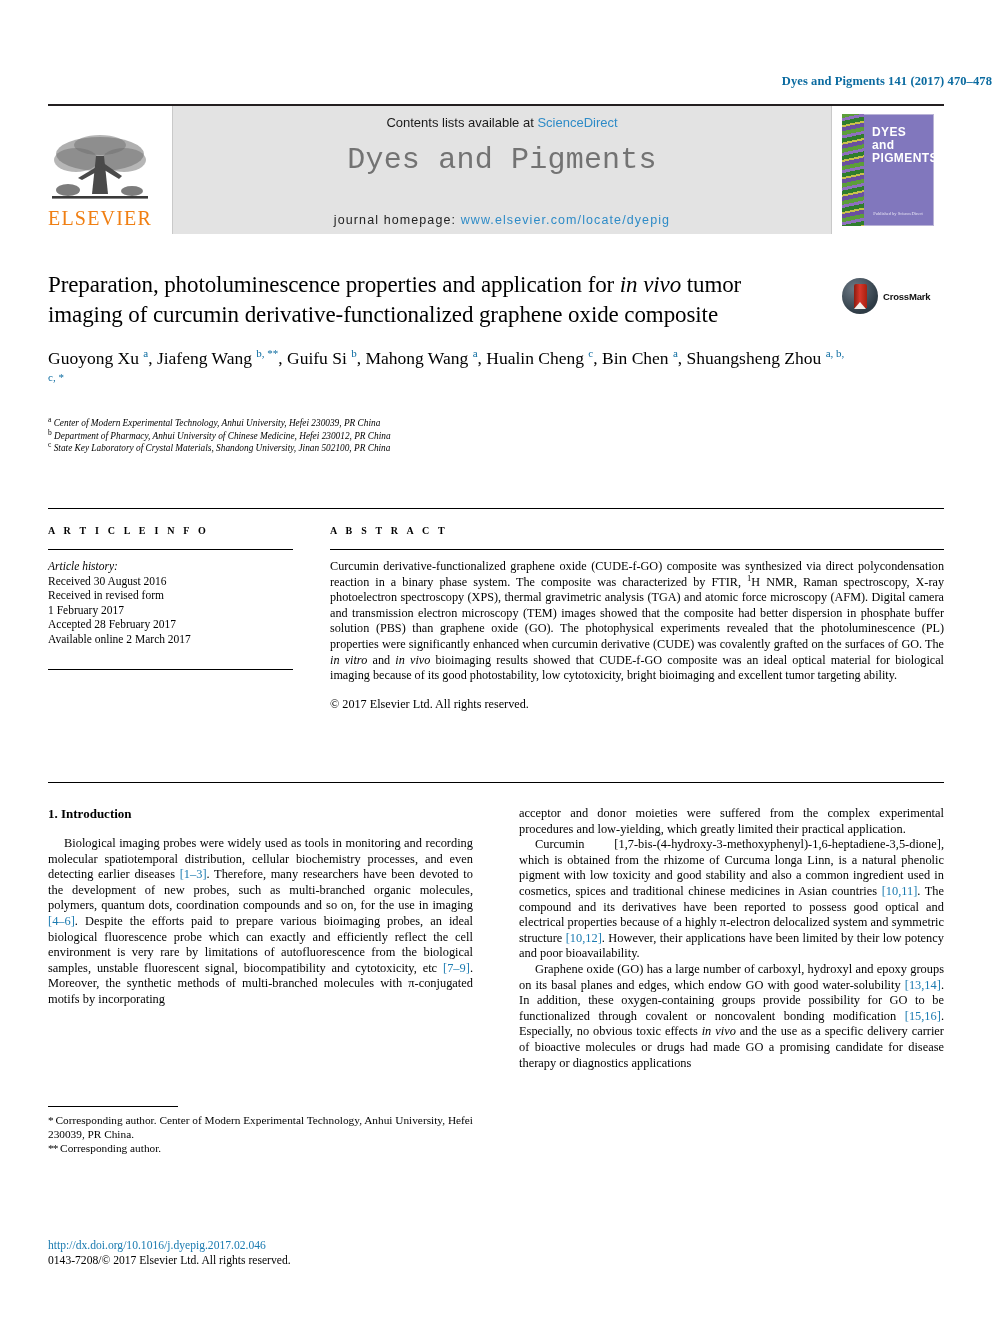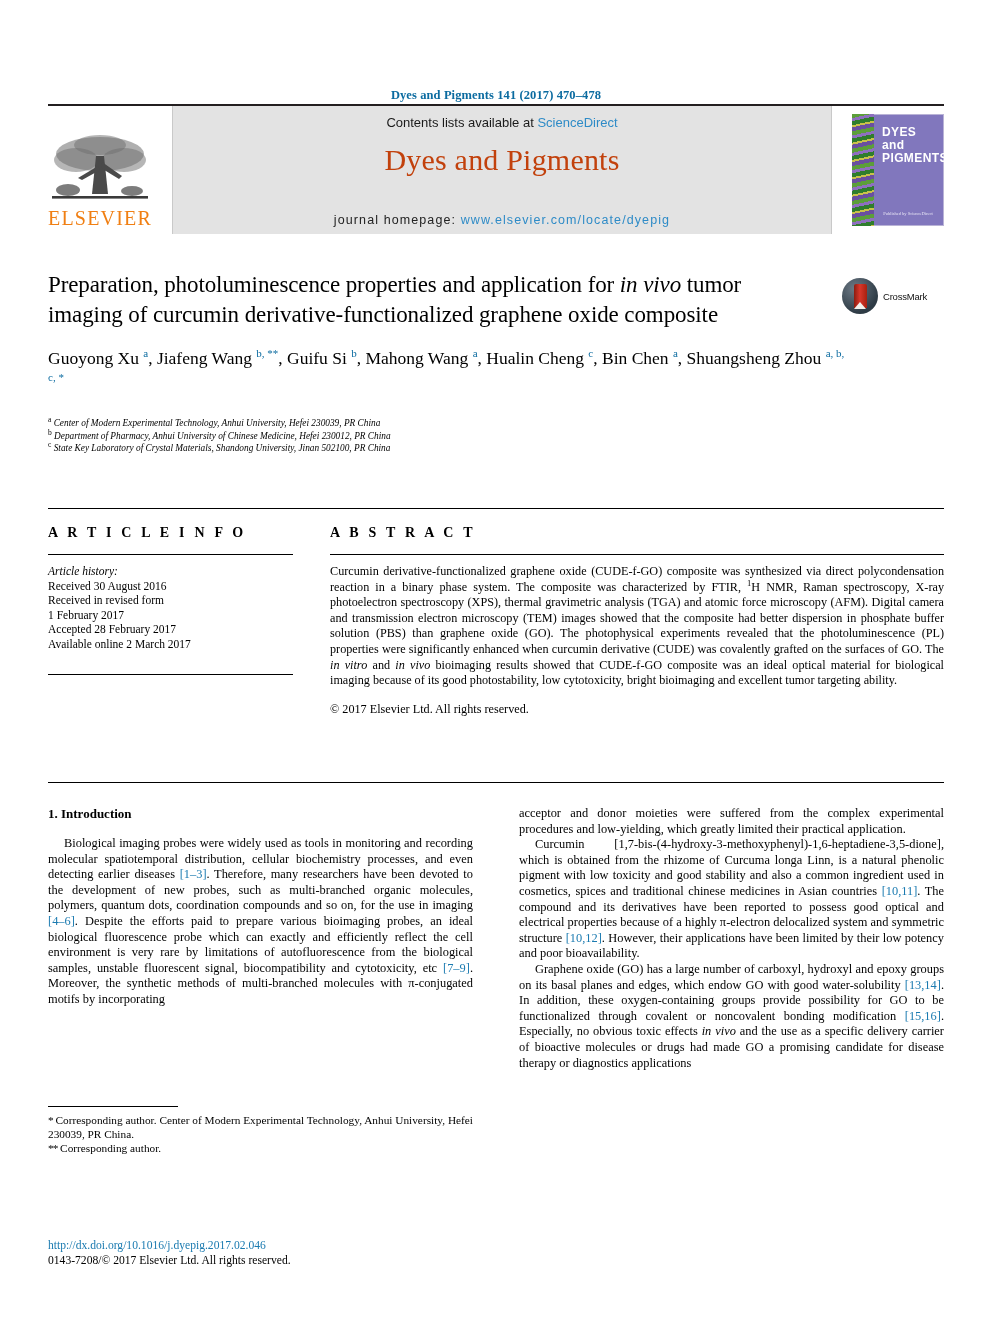--- a/index.html
+++ b/index.html
@@ -18,24 +18,24 @@
   .page {
     position: relative;
     width: 992px;
     height: 1323px;
     padding: 0;
   }
 
   
   .running-head {
     position: absolute;
-    top: 88px;
+    top: 74px;
     left: 0;
     width: 992px;
-    text-align: center;
+    text-align: right;
     font-size: 12.5px;
     color: #0b6ba0;
     font-weight: bold;
     letter-spacing: .1px;
   }
 
   
   .masthead {
     position: absolute;
     left: 48px;
@@ -77,40 +77,40 @@
   }
   .contents-line {
     font-family: "Liberation Sans", sans-serif;
     font-size: 13px;
     color: #1a1a1a;
   }
   .contents-line .sd {
     color: #2e8bc7;
   }
   .journal-title {
-    font-family: Liberation Serif, serif;
+    font-family: Liberation Mono, monospace;
     font-size: 30px;
     margin-top: 13px;
-    color: #c2410c;
+    color: #737373;
     letter-spacing: .2px;
   }
   .homepage-line {
     font-family: "Liberation Sans", sans-serif;
     font-size: 12.5px;
     margin-top: 36px;
     letter-spacing: 1.1px;
     color: #222;
   }
   .homepage-line .url { color: #2e8bc7; }
   .cover-thumb {
     width: 112px;
     flex: 0 0 112px;
     display: flex;
     align-items: center;
-    justify-content: flex-end;
+    justify-content: center;
   }
   .cover-inner {
     width: 92px;
     height: 112px;
     background: #8177bd;
     position: relative;
     overflow: hidden;
     box-shadow: 0 0 0 1px #b9b3d6 inset;
   }
   .cover-strip {
@@ -189,21 +189,21 @@
     content:"";
     position:absolute;
     left:0; bottom:-1px;
     border-left:6.5px solid transparent;
     border-right:6.5px solid transparent;
     border-bottom:7px solid #f3f1ec;
   }
   .cm-text {
     font-family: "Liberation Sans", sans-serif;
     font-size: 9.5px;
-    font-weight: normal;
+    font-weight: bold;
     margin-left: 5px;
     color: #111;
     letter-spacing: -.2px;
   }
 
   .authors {
     margin-top: 16px;
     width: 800px;
     font-size: 17.5px;
     line-height: 24px;
@@ -232,21 +232,21 @@
     border-top: 1.2px solid #000;
     padding-top: 16px;
     display: flex;
   }
   .col-info { width: 245px; flex: 0 0 245px; }
   .col-abs  { flex: 1 1 auto; padding-left: 37px; }
 
   .sec-head {
     font-family: "Liberation Serif", serif;
     font-weight: bold;
-    font-size: 14px;
+    font-size: 10px;
     letter-spacing: 3.2px;
   }
   .hr-thin {
     border: 0;
     border-top: 1px solid #000;
     margin: 13px 0 9px 0;
   }
   .info-body {
     font-size: 11.5px;
     line-height: 14.6px;

